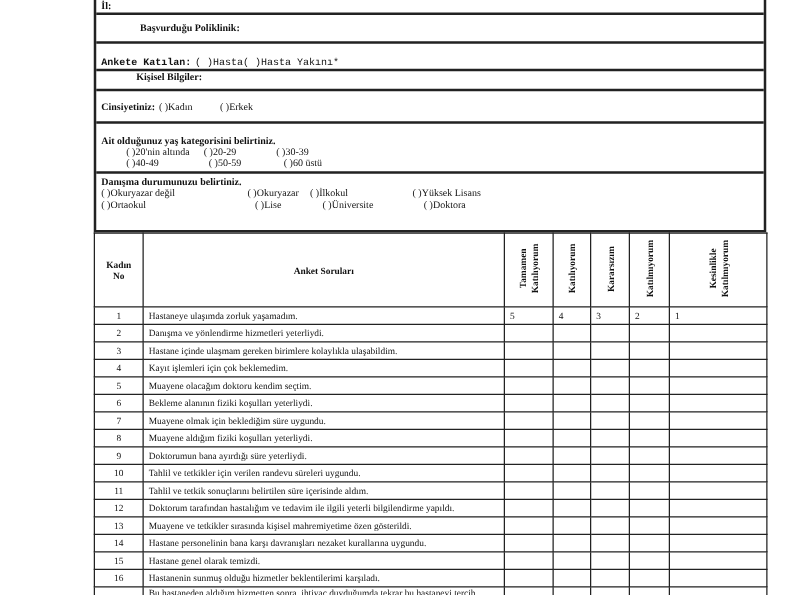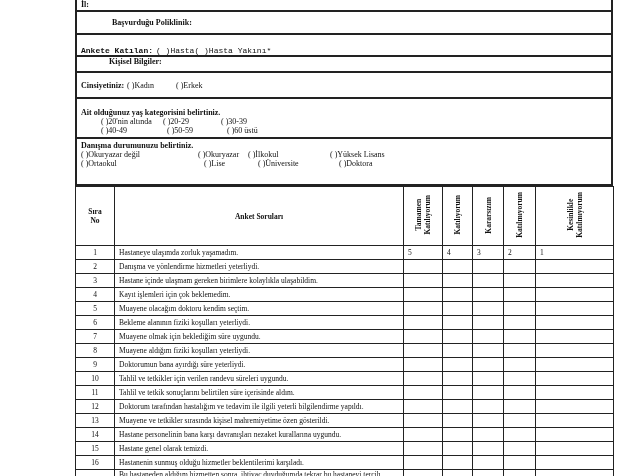--- a/index.html
+++ b/index.html
@@ -81,21 +81,21 @@
       <col style="width:39px">
       <col style="width:289px">
       <col style="width:39px">
       <col style="width:30px">
       <col style="width:31px">
       <col style="width:32px">
       <col style="width:78px">
     </colgroup>
     <thead>
       <tr>
-        <th class="no hdr-cell"><span style="white-space:pre-line;">Sıra
+        <th class="no hdr-cell"><span style="white-space:pre-line;">Kadın
 No</span></th>
         <th class="hdr-cell">Anket Soruları</th>
         <th class="hdr-cell"><span class="vert">Tamamen
 Katılıyorum</span></th>
         <th class="hdr-cell"><span class="vert">Katılıyorum</span></th>
         <th class="hdr-cell"><span class="vert">Kararsızım</span></th>
         <th class="hdr-cell"><span class="vert">Katılmıyorum</span></th>
         <th class="hdr-cell"><span class="vert">Kesinlikle
 Katılmıyorum</span></th>
       </tr>

